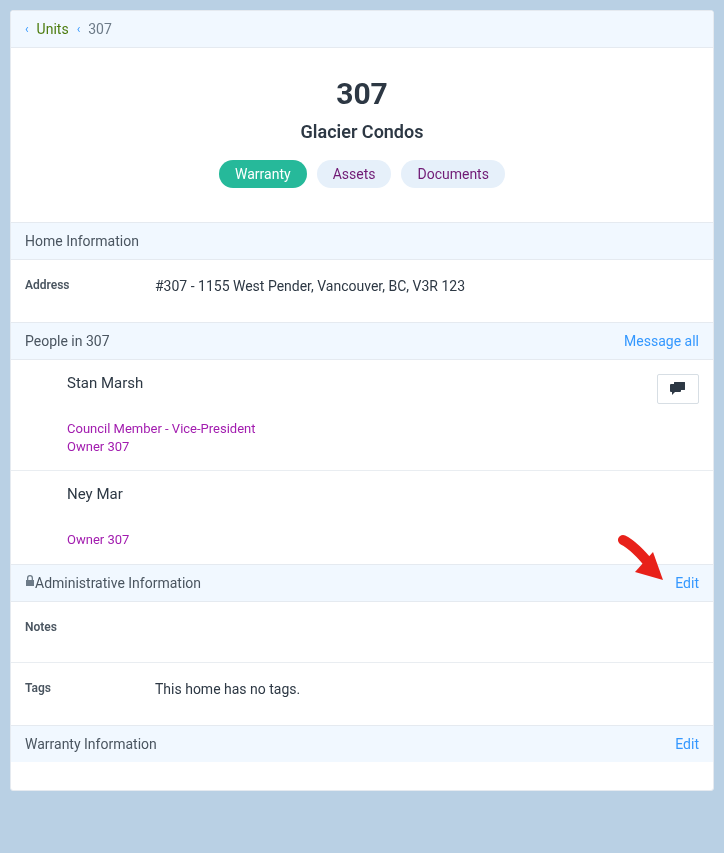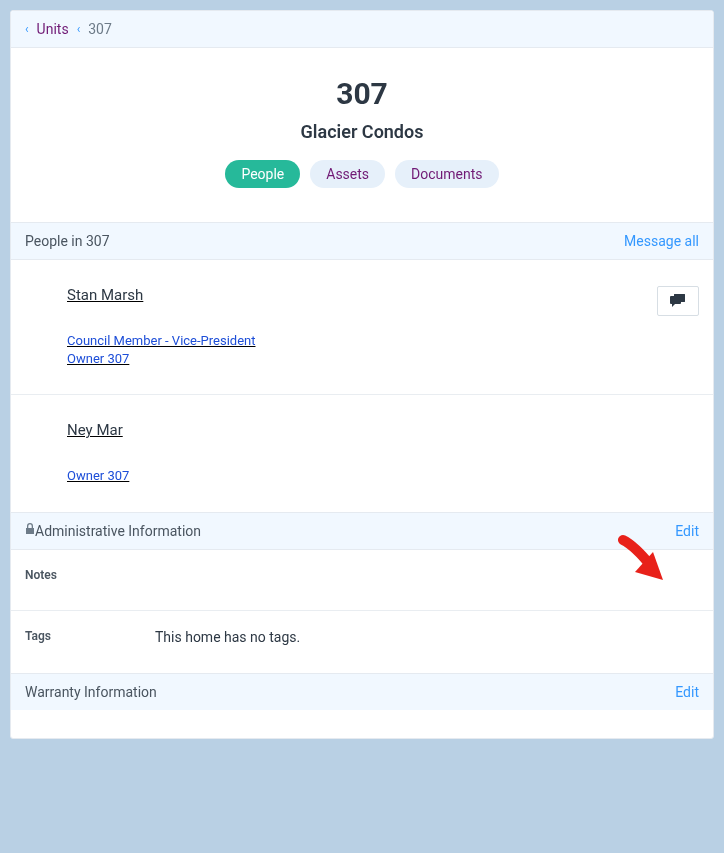--- a/index.html
+++ b/index.html
@@ -25,21 +25,21 @@
       color: #3498ff;
       display: flex;
       align-items: center;
       gap: 8px;
       border-bottom: 1px solid #e5eaf0;
     }
     .breadcrumb .chev {
       color: #3498ff;
       font-size: 12px;
     }
-    .breadcrumb .crumb-link { color: #701a75; cursor: pointer; }
+    .breadcrumb .crumb-link { color: #4d7c0f; cursor: pointer; }
     .breadcrumb .crumb-current { color: #6d7b88; }
     .header {
       text-align: center;
       padding: 28px 20px 34px 20px;
     }
     .unit-number {
       font-size: 30px;
       font-weight: 700;
       color: #2d3844;
     }
@@ -97,39 +97,38 @@
       width: 130px;
       color: #4a5560;
       font-size: 12px;
       font-weight: 600;
     }
     .kv-value {
       color: #2d3844;
       flex: 1;
     }
     .person-row {
-      padding: 26px 14px;
+      padding: 14px 14px;
       border-bottom: 1px solid #e9edf1;
       display: flex;
-      text-decoration: underline;
     }
     .person-avatar {
       width: 36px;
       height: 36px;
       background: #fff;
       margin-right: 6px;
     }
     .person-main { flex: 1; }
     .person-name {
       font-size: 15px;
       color: #2d3844;
       margin-bottom: 28px;
     }
     .person-roles {
-      color: #1d4ed8;
+      color: #a21caf;
       font-size: 13px;
       line-height: 1.4;
     }
     .msg-btn {
       border: 1px solid #d7dee4;
       width: 42px;
       height: 30px;
       display: flex;
       align-items: center;
       justify-content: center;
@@ -156,26 +155,33 @@
     <span class="chev">‹</span>
     <span class="crumb-link">Units</span>
     <span class="chev">‹</span>
     <span class="crumb-current">307</span>
   </div>
 
   <div class="header">
     <div class="unit-number">307</div>
     <div class="building-name">Glacier Condos</div>
     <div class="tabs">
-      <div class="tab active">People</div>
+      <div class="tab active">Warranty</div>
       <div class="tab">Assets</div>
       <div class="tab">Documents</div>
     </div>
   </div>
 
+  <div class="section-header">
+    <span>Home Information</span>
+  </div>
+  <div class="kv-row">
+    <div class="kv-label">Address</div>
+    <div class="kv-value">#307 - 1155 West Pender, Vancouver, BC, V3R 123</div>
+  </div>
 
   <div class="section-header">
     <span>People in 307</span>
     <span class="link">Message all</span>
   </div>
 
   <div class="person-row">
     <div class="person-avatar"></div>
     <div class="person-main">
       <div class="person-name">Stan Marsh</div>

